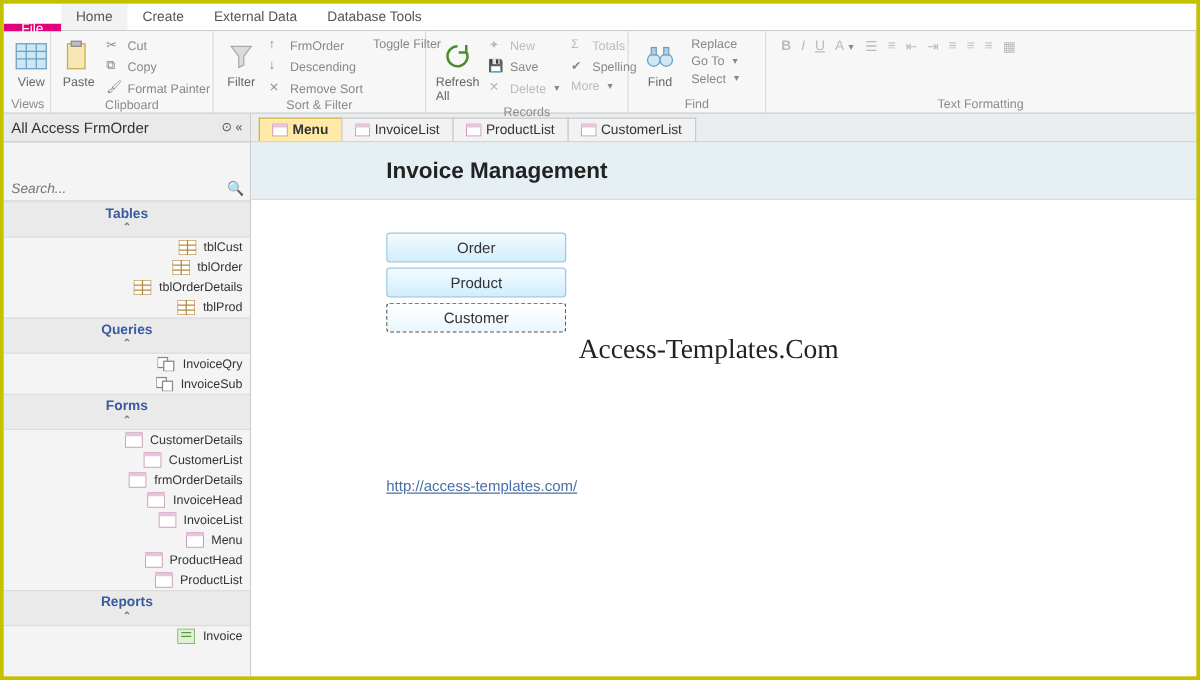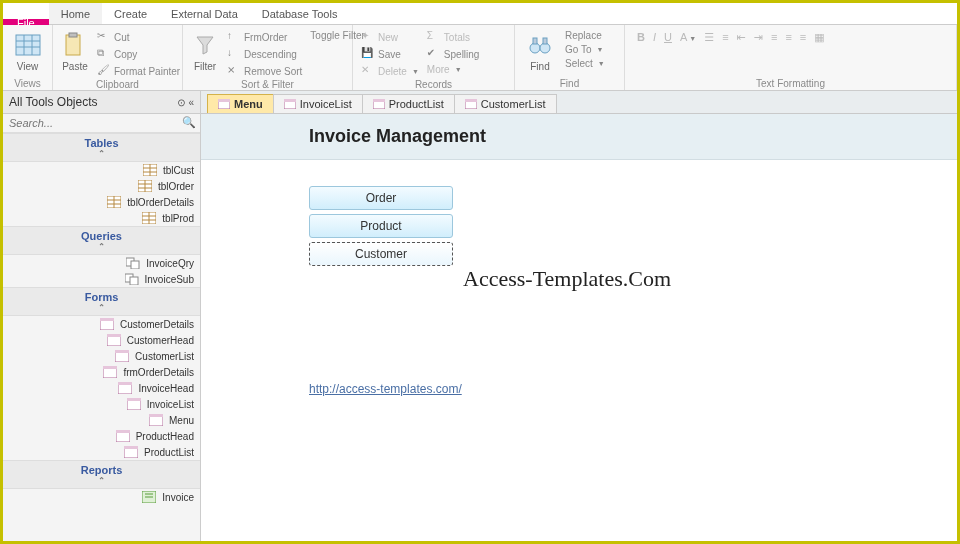--- a/index.html
+++ b/index.html
@@ -25,21 +25,21 @@
 .dim { color: #bbb; }
 .tri { font-size: 7px; color: #888; margin-left: 2px; }
 
 
 .main { display: flex; height: calc(100% - 88px); }
 
 
 .nav { width: 198px; background: #f4f4f4; border-right: 1px solid #ccc; overflow: hidden; }
 .nav-header { background: #eaeaea; padding: 4px 6px; font-size: 12px; color: #333; display: flex; align-items: center; justify-content: space-between; border-bottom: 1px solid #ccc; }
 .nav-header .chev { font-size: 10px; color: #555; }
-.nav-search { position: relative; border-bottom: 1px solid #ddd; }
+.nav-search { position: relative; border-bottom: 1px solid #ddd; margin-top: 28px; }
 .nav-search input { width: 100%; border: none; background: #f4f4f4; padding: 3px 20px 3px 6px; font-size: 11px; font-style: italic; color: #888; outline: none; }
 .nav-search .mag { position: absolute; right: 4px; top: 2px; color: #888; font-size: 11px; }
 .nav-section-hd { background: #eaeaea; color: #395aa0; font-size: 11px; font-weight: bold; padding: 3px 6px; border-top: 1px solid #ddd; border-bottom: 1px solid #ddd; display: flex; justify-content: space-between; align-items: center; cursor: pointer; flex-direction: column; }
 .nav-section-hd .ar { font-size: 8px; color: #777; }
 .nav-item { display: flex; align-items: center; gap: 6px; padding: 2px 6px 2px 14px; font-size: 10px; color: #333; cursor: pointer; justify-content: flex-end; }
 .obj-ico { width: 14px; height: 12px; }
 
 
 .content { flex: 1; background: #e9edef; display: flex; flex-direction: column; }
 .doc-tabs { height: 22px; background: #e9edef; display: flex; align-items: flex-end; padding-left: 6px; gap: 0; }
@@ -64,21 +64,21 @@
 <div class="menubar">
   <div class="file-tab">File</div>
   <div class="menu-item active">Home</div>
   <div class="menu-item">Create</div>
   <div class="menu-item">External Data</div>
   <div class="menu-item">Database Tools</div>
 </div>
 
 <div class="ribbon">
 
-  <div class="ribbon-group" style="width:50px">
+  <div class="ribbon-group" style="width:38px">
     <div class="ribbon-group-body">
       <div class="big-btn">
         <span class="ico">
           <svg width="26" height="22">
               <rect x="1" y="1" width="24" height="20" fill="#cfe6f5" stroke="#6aa0c2"></rect>
               <line x1="1" y1="7" x2="25" y2="7" stroke="#6aa0c2"></line>
               <line x1="1" y1="13" x2="25" y2="13" stroke="#6aa0c2"></line>
               <line x1="9" y1="1" x2="9" y2="21" stroke="#6aa0c2"></line>
               <line x1="17" y1="1" x2="17" y2="21" stroke="#6aa0c2"></line>
             </svg>
@@ -146,20 +146,30 @@
         <div class="small-btn">
             <span>Toggle Filter</span>
           </div>
       </div>
     </div>
     <div class="ribbon-group-label">Sort &amp; Filter</div>
   </div>
 
   <div class="ribbon-group" style="width:162px">
     <div class="ribbon-group-body">
+      <div class="big-btn">
+        <span class="ico">
+          <svg width="24" height="24">
+              <path d="M12 4a8 8 0 1 0 7.4 5" fill="none" stroke="#4c8c2b" stroke-width="2"></path>
+              <path d="M19 3v6h-6" fill="none" stroke="#4c8c2b" stroke-width="2"></path>
+            </svg>
+        </span>
+        <span class="lbl" style="white-space:pre">Refresh
+All</span>
+      </div>
       <div class="stack">
         <div class="small-btn dim">
             <span class="sico">✦</span>
             <span>New</span>
           </div>
         <div class="small-btn">
             <span class="sico">💾</span>
             <span>Save</span>
           </div>
         <div class="small-btn dim">
@@ -232,21 +242,21 @@
       <span>▦</span>
     </div>
     <div class="ribbon-group-label">Text Formatting</div>
   </div>
 </div>
 
 <div class="main">
 
   <div class="nav">
     <div class="nav-header">
-      <span>All Tools Objects</span>
+      <span>All Access FrmOrder</span>
       <span class="chev">⊙ «</span>
     </div>
     <div class="nav-search">
       <input placeholder="Search..." style="">
       <span class="mag">🔍</span>
     </div>
     <div id="nav-sections">
         <div class="nav-section-hd">
           <span>Tables</span>
           <span class="ar">⌃</span>
@@ -322,29 +332,20 @@
           <span class="ar">⌃</span>
         </div>
         <div class="nav-item">
           <span class="obj-ico">
             <svg width="14" height="12">
               <rect x="0" y="0" width="14" height="12" fill="#fff" stroke="#b16b9a"></rect>
               <rect x="0" y="0" width="14" height="3" fill="#e6c5db"></rect>
             </svg>
           </span>
           <span>CustomerDetails</span>
-        </div>
-        <div class="nav-item">
-          <span class="obj-ico">
-            <svg width="14" height="12">
-              <rect x="0" y="0" width="14" height="12" fill="#fff" stroke="#b16b9a"></rect>
-              <rect x="0" y="0" width="14" height="3" fill="#e6c5db"></rect>
-            </svg>
-          </span>
-          <span>CustomerHead</span>
         </div>
         <div class="nav-item">
           <span class="obj-ico">
             <svg width="14" height="12">
               <rect x="0" y="0" width="14" height="12" fill="#fff" stroke="#b16b9a"></rect>
               <rect x="0" y="0" width="14" height="3" fill="#e6c5db"></rect>
             </svg>
           </span>
           <span>CustomerList</span>
         </div>

